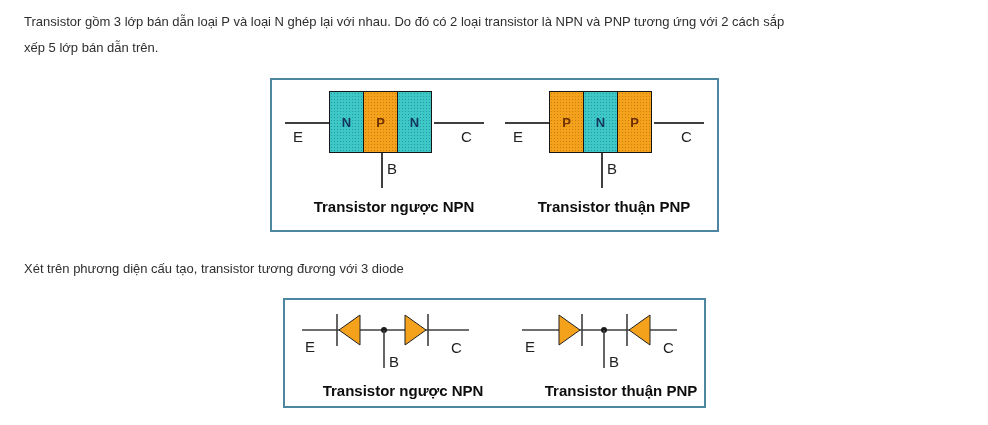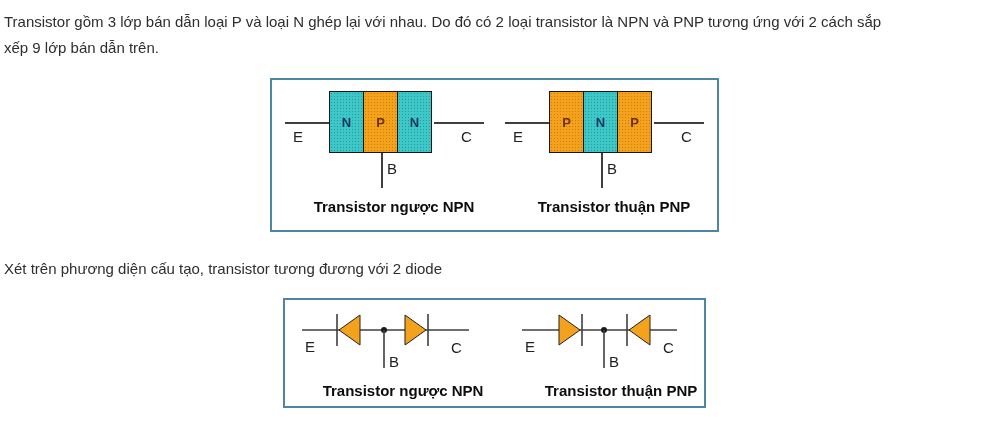--- a/index.html
+++ b/index.html
@@ -1,20 +1,20 @@
 <!DOCTYPE html>
 <html><head>
 <meta charset="utf-8">
 <style>
   * { margin:0; padding:0; box-sizing:border-box; }
   html, body { background:#ffffff; }
   body { width:988px; height:425px; font-family:"Liberation Sans", sans-serif; }
   .page { position:relative; width:988px; height:425px; background:#ffffff; overflow:hidden; }
 
-  .para { position:absolute; left:4px; font-size:15px; line-height:26px; color:#2e2e2e; }
+  .para { position:absolute; left:24px; font-size:13px; line-height:26px; color:#2e2e2e; }
   #para-intro  { top:9px;  width:960px; }
   #para-equiv  { top:256px; width:960px; }
 
   .figure { position:absolute; background:#ffffff; border:2px solid #4C86A0; }
   #fig-layers { left:270px; top:78px;  width:449px; height:154px; }
   #fig-diodes { left:283px; top:298px; width:423px; height:110px; }
 
   
   .ldiag { position:absolute; width:210px; height:148px; top:0; }
   .ldiag.pos-left  { left:13px; }
@@ -47,21 +47,21 @@
   svg .diode { stroke:#222222; stroke-width:1; }
   svg text { font-family:"Liberation Sans", sans-serif; font-size:15px; fill:#222; }
 </style>
 </head>
 <body>
 
 <div class="page">
 
   <div class="para" id="para-intro">
     <div>Transistor gồm 3 lớp bán dẫn loại P và loại N ghép lại với nhau. Do đó có 2 loại transistor là NPN và PNP tương ứng với 2 cách sắp</div>
-    <div>xếp 9 lớp bán dẫn trên.</div>
+    <div>xếp 5 lớp bán dẫn trên.</div>
   </div>
 
   <div class="figure" id="fig-layers" style="border-color: rgb(76, 134, 160);">
 
     <div class="ldiag pos-left">
       <div class="wire-h wire-left"></div>
       <div class="blocks">
         <div class="block n" style="background-color: rgb(62, 199, 199);">N</div>
         <div class="block p" style="background-color: rgb(244, 161, 28);">P</div>
         <div class="block n" style="background-color: rgb(62, 199, 199);">N</div>
@@ -83,21 +83,21 @@
       </div>
       <div class="wire-h wire-right"></div>
       <div class="wire-v"></div>
       <span class="lbl lbl-e">E</span>
       <span class="lbl lbl-c">C</span>
       <span class="lbl lbl-b">B</span>
       <div class="caption">Transistor thuận PNP</div>
     </div>
   </div>
 
-  <div class="para" id="para-equiv">Xét trên phương diện cấu tạo, transistor tương đương với 2 diode</div>
+  <div class="para" id="para-equiv">Xét trên phương diện cấu tạo, transistor tương đương với 3 diode</div>
 
   <div class="figure" id="fig-diodes" style="border-color: rgb(76, 134, 160);">
 
     <div class="ddiag pos-left">
       <svg width="200" height="74" viewBox="0 0 200 74">
         <line class="w" x1="3" y1="26" x2="170" y2="26"></line>
         <line class="w" x1="38" y1="10" x2="38" y2="42"></line>
         <polygon class="diode" points="61,11 61,41 40,26" style="fill: rgb(244, 161, 28);"></polygon>
         <circle cx="85" cy="26" r="3" fill="#1a1a1a"></circle>
         <line class="w" x1="85" y1="26" x2="85" y2="64"></line>

